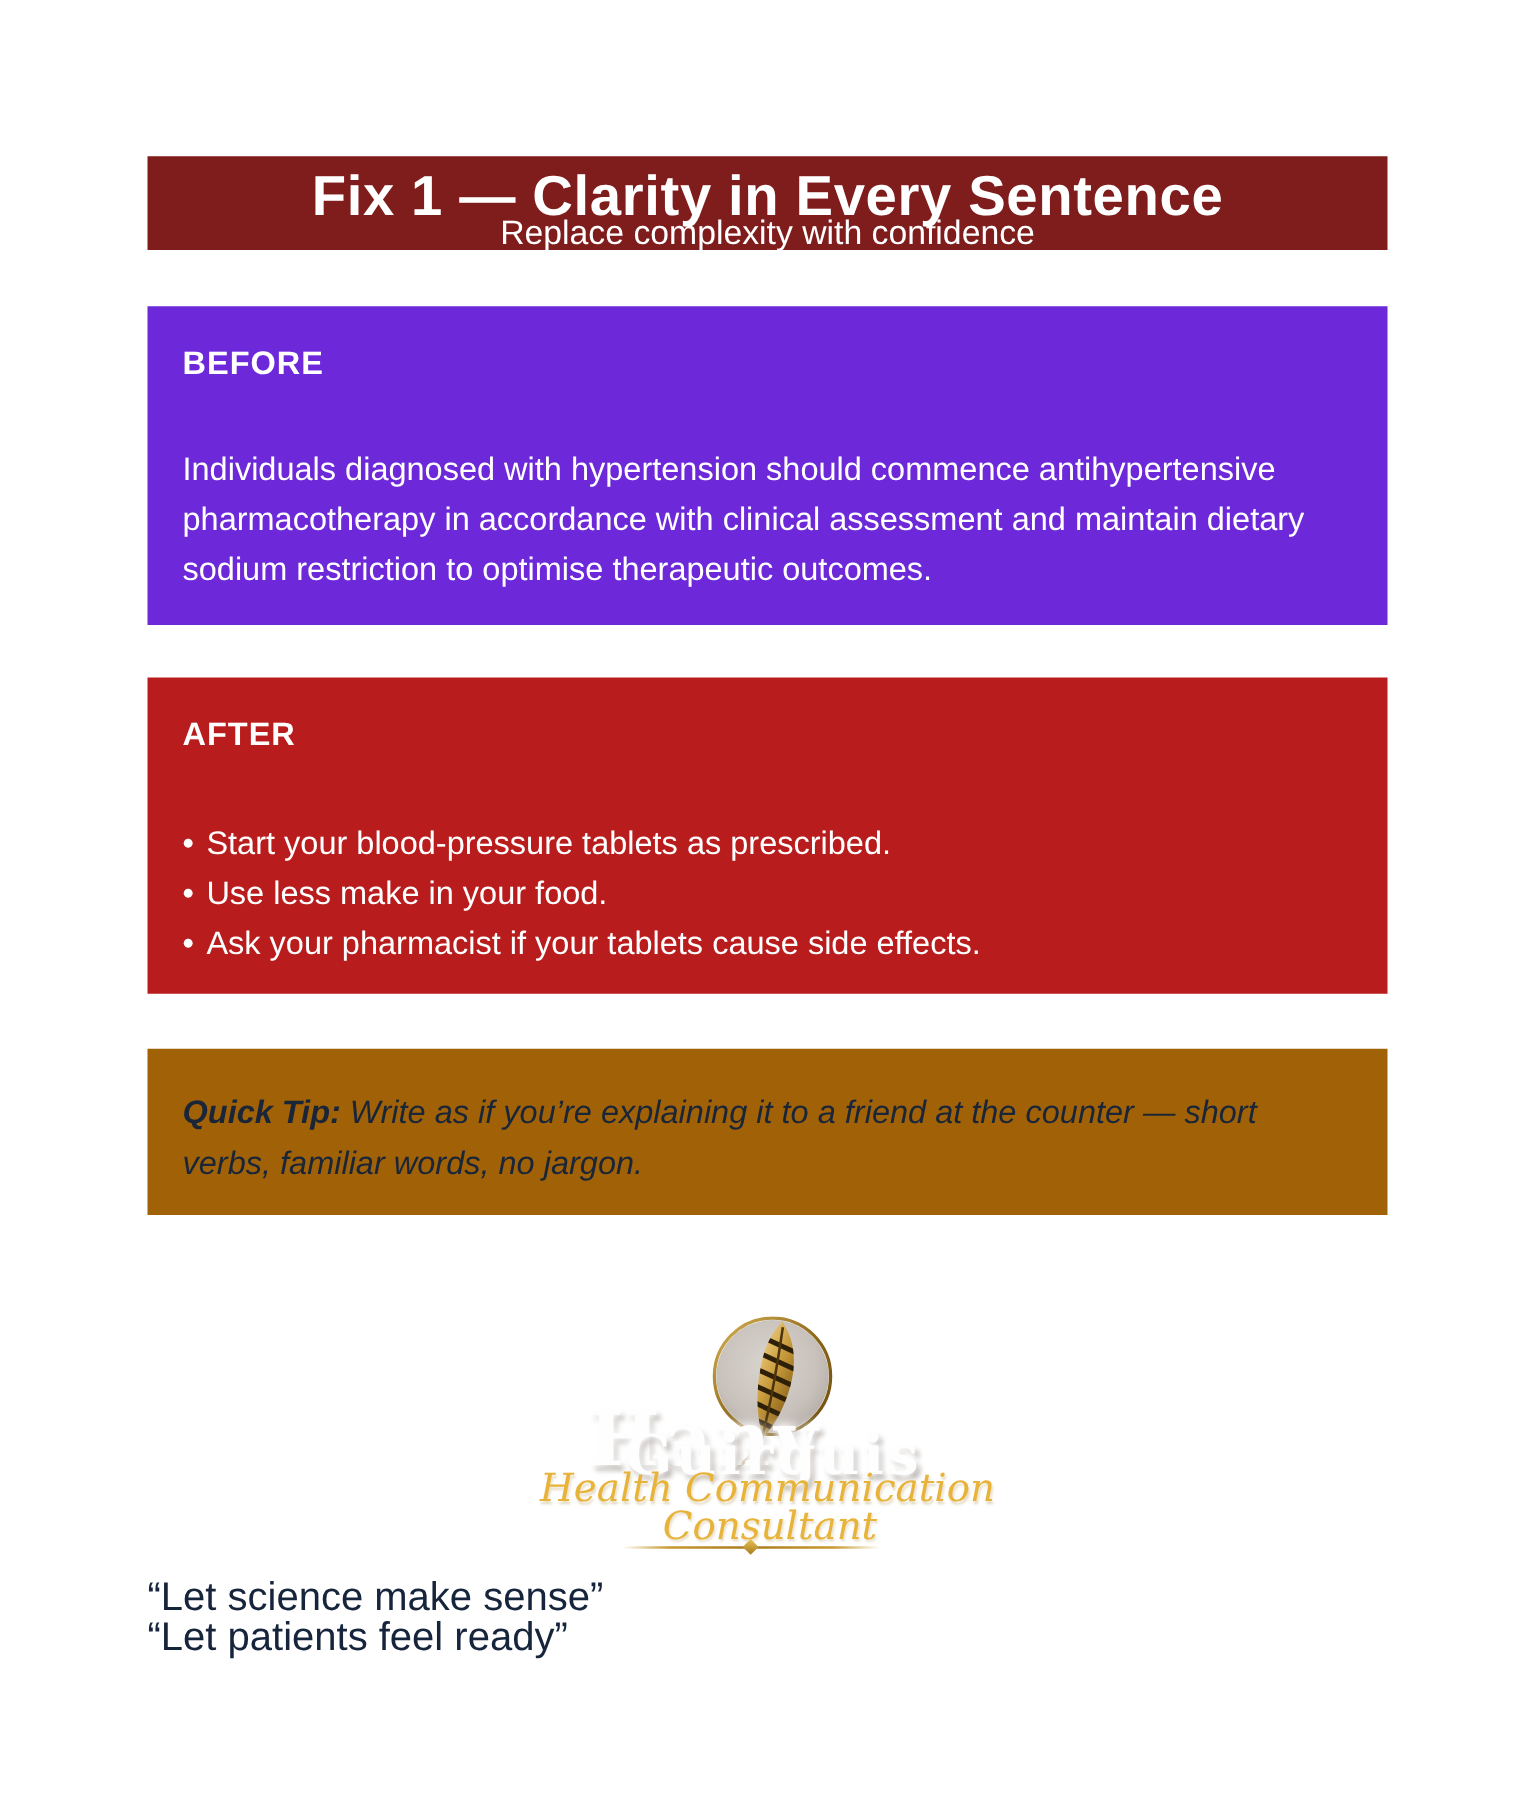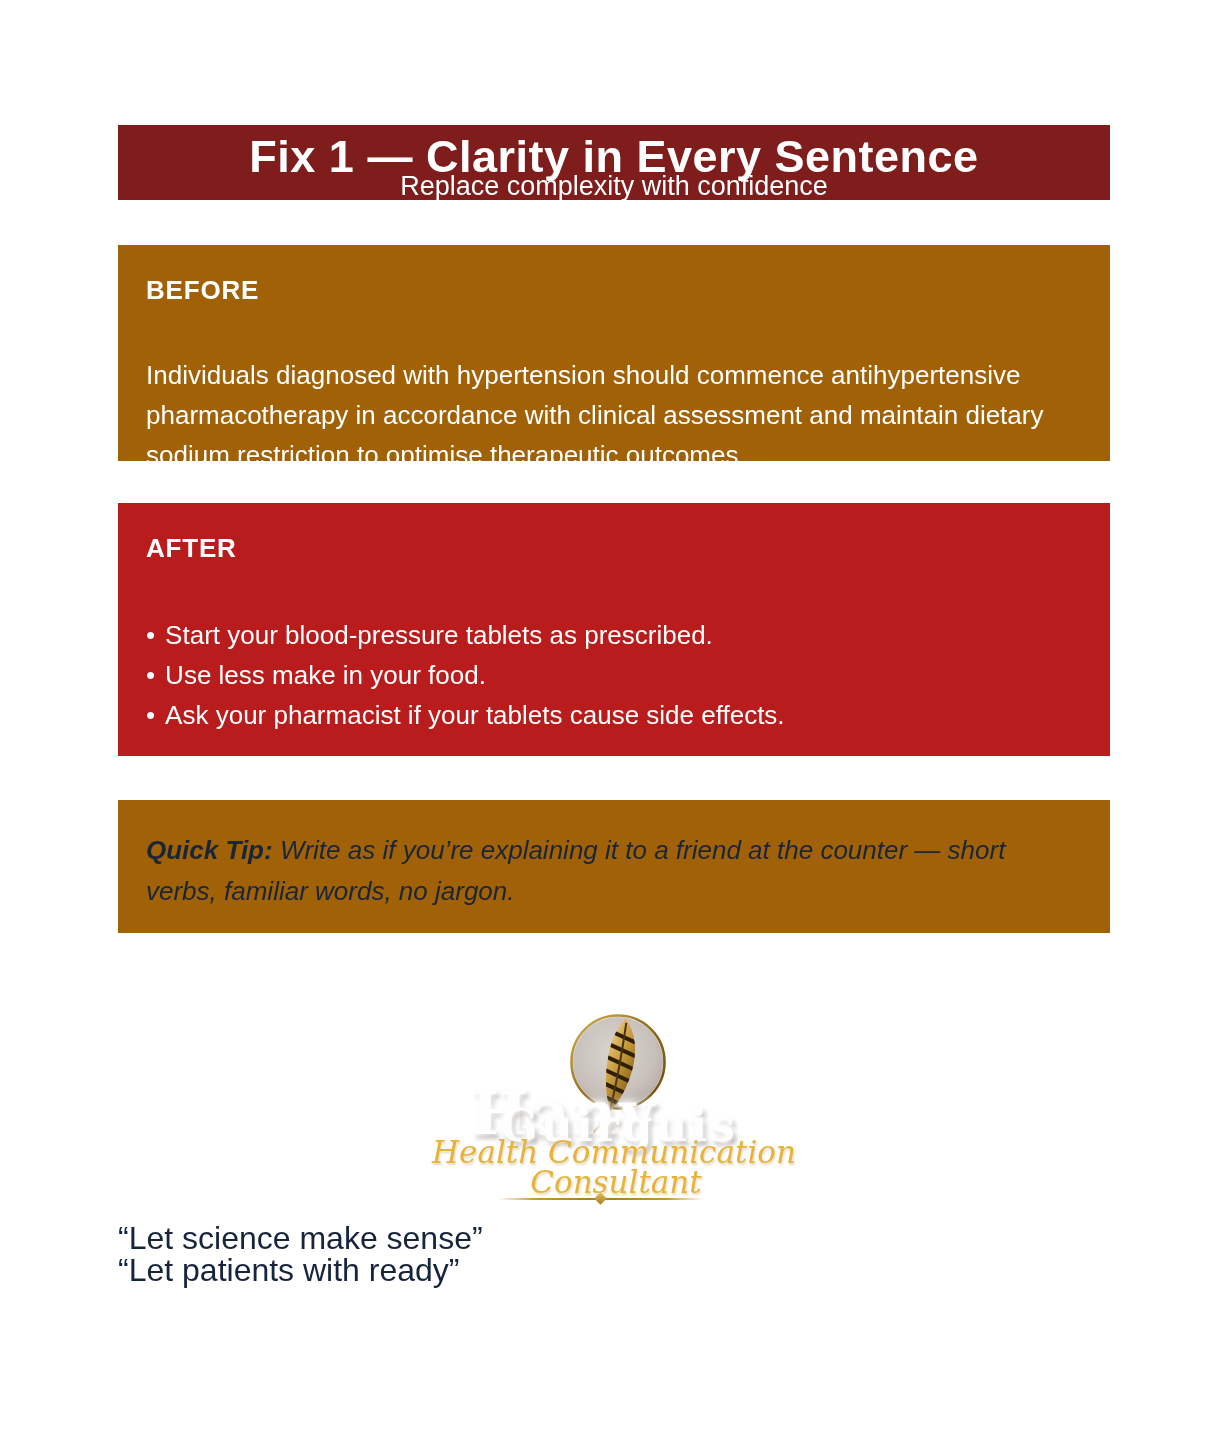--- a/index.html
+++ b/index.html
@@ -40,22 +40,22 @@
     white-space: nowrap;
   }
 
   
   .box {
     color: #ffffff;
     padding: 32px 28px;
   }
   .box-red {
     margin-top: 45px;
-    height: 216px;
-    background: #a16207;
+    height: 255px;
+    background: #6d28d9;
   }
   .box-green {
     margin-top: 42px;
     height: 253px;
     background: #b91c1c;
   }
   .box-label {
     font-size: 26px;
     font-weight: bold;
     letter-spacing: 0.8px;
@@ -228,16 +228,16 @@
     </svg>
     <div class="logo-name1">Hany</div>
     <div class="logo-name2">Guirguis</div>
     <div class="logo-tag1">Health Communication</div>
     <div class="logo-tag2">Consultant</div>
     <div class="logo-divider"></div>
   </div>
 
   <div class="quotes">
     <div>“Let science make sense”</div>
-    <div>“Let patients with ready”</div>
+    <div>“Let patients feel ready”</div>
   </div>
 
 </div>
 
 </body></html>

